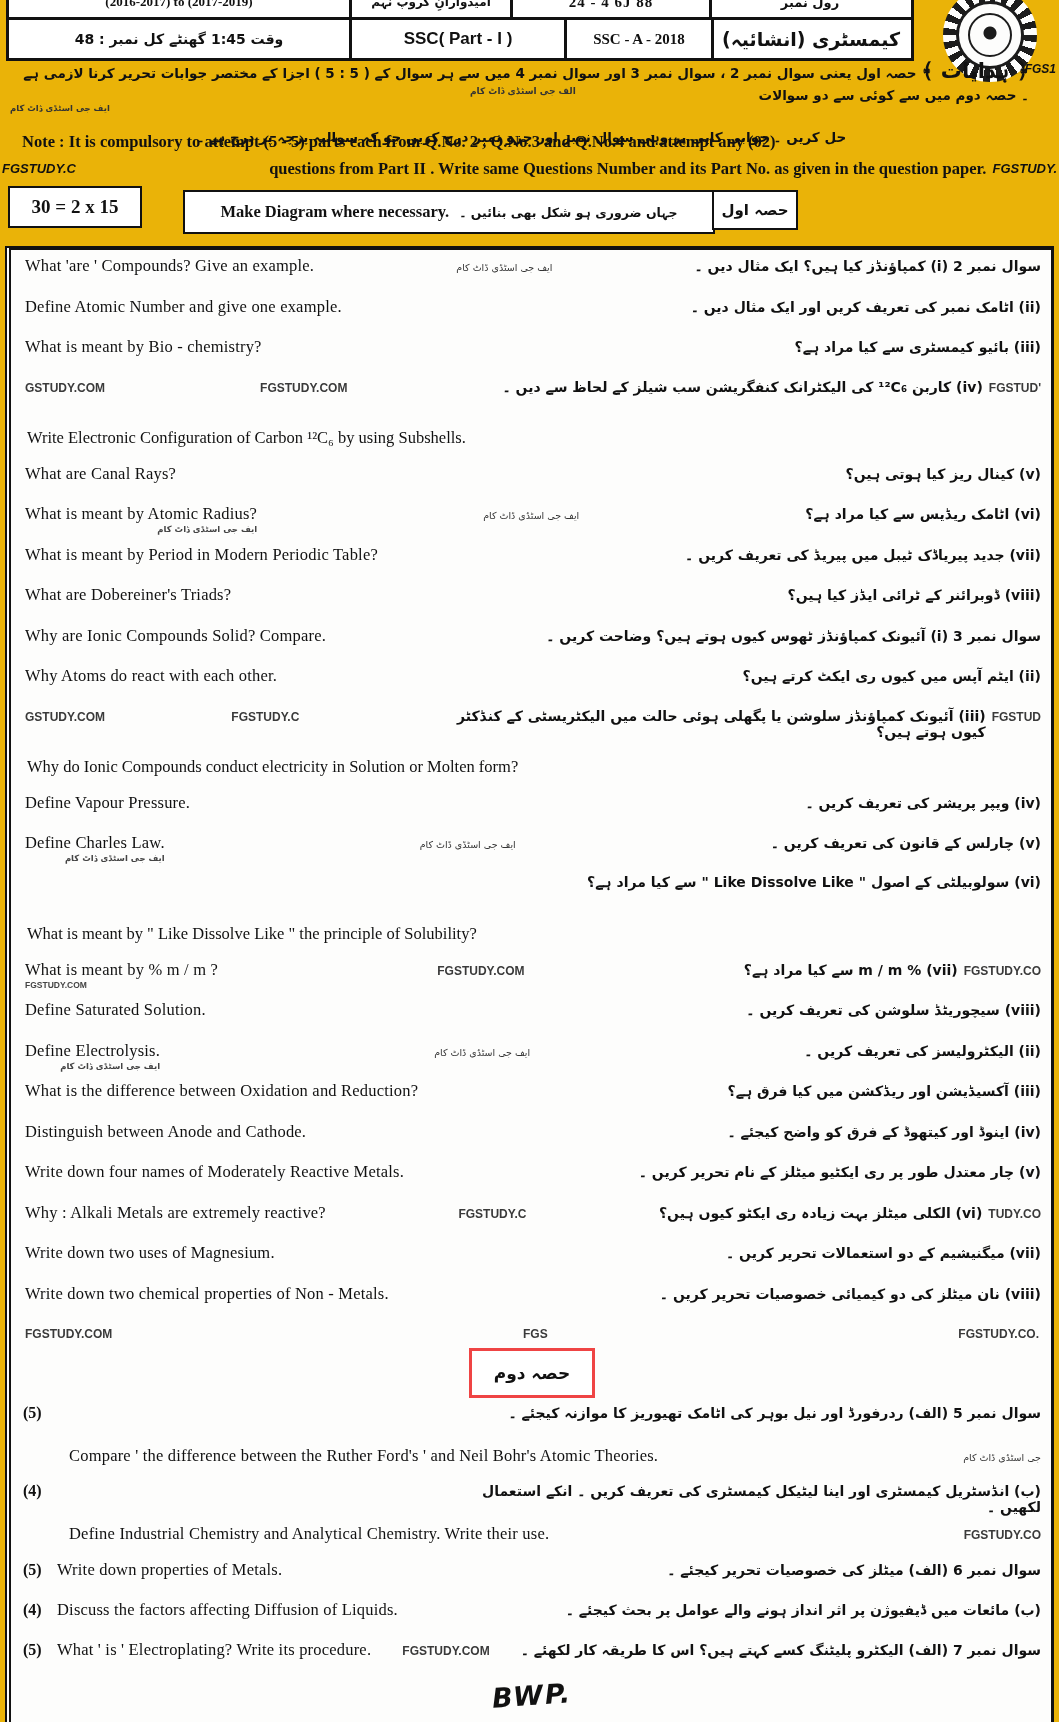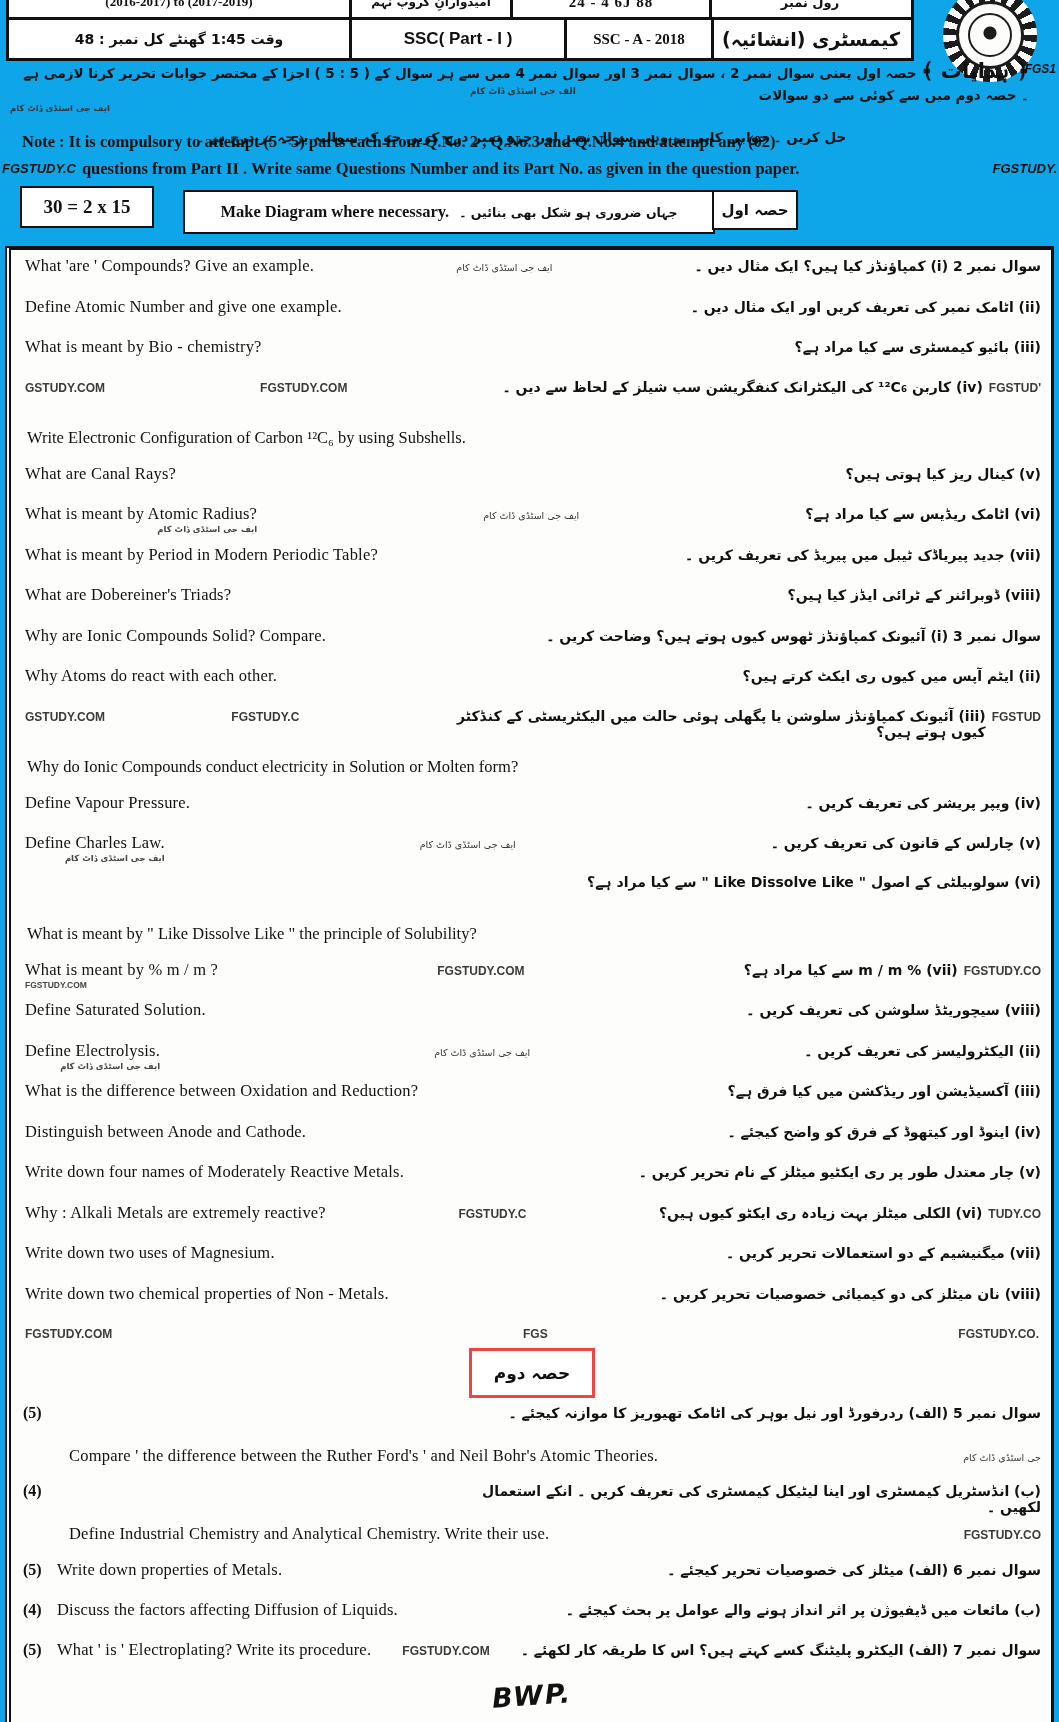--- a/index.html
+++ b/index.html
@@ -1,16 +1,16 @@
 <!DOCTYPE html>
 <html><head>
 <meta charset="utf-8">
 <style>
   html,body{margin:0;padding:0;background:#e8e8e4;}
-  .page{position:relative;width:1059px;height:1722px;background:#0ea5e9;overflow:hidden;
+  .page{position:relative;width:1059px;height:1722px;background:#eab308;overflow:hidden;
         font-family:"Liberation Serif",serif;color:#111;margin:0 auto;}
   
   .hdr{position:absolute;top:-16px;left:6px;width:902px;border:3px solid #111;background:#fff;}
   .hrow{display:flex;}
   .hrow1{border-bottom:3px solid #111;height:30px;overflow:hidden;}
   .hrow2{height:38px;}
   .hcell{display:flex;align-items:center;justify-content:center;border-right:3px solid #111;
          font-weight:bold;white-space:nowrap;overflow:hidden;}
   .hcell:last-child{border-right:none;}
   .c-session{width:340px;font-size:13px;}
@@ -36,27 +36,27 @@
   .wm-fgs1{position:absolute;right:3px;top:62px;font-family:"Liberation Sans",sans-serif;
          font-weight:bold;font-style:italic;font-size:12px;}
   .wm-urdu-left{position:absolute;left:10px;top:103px;font-family:"DejaVu Sans",sans-serif;
          font-size:8.5px;font-weight:bold;color:#333;direction:rtl;}
   .wm-urdu-mid{position:absolute;left:470px;top:86px;font-family:"DejaVu Sans",sans-serif;
          font-size:9px;font-weight:bold;color:#333;direction:rtl;}
   
   .note{position:absolute;top:128px;left:0;right:0;font-size:16.5px;font-weight:bold;line-height:27px;}
   .note-l1{padding-left:22px;}
   .note-l2{display:flex;padding:0 2px;}
-  .note-l2 .txt{flex:1;padding:0 6px;}
+  .note-l2 .txt{flex:1;padding:0 6px;text-align:right;}
   .wm-it{font-family:"Liberation Sans",sans-serif;font-style:italic;font-weight:bold;font-size:13px;
          align-self:center;white-space:nowrap;}
   
   .box{position:absolute;border:2.5px solid #111;background:#fff;display:flex;
        align-items:center;justify-content:center;font-weight:bold;}
-  .box-marks{left:20px;top:186px;width:130px;height:38px;font-size:19px;}
+  .box-marks{left:8px;top:186px;width:130px;height:38px;font-size:19px;}
   .box-diagram{left:183px;top:190px;width:528px;height:40px;font-size:16.5px;gap:10px;}
   .box-diagram .ur{font-family:"DejaVu Sans",sans-serif;font-size:12.5px;direction:rtl;}
   .box-part1{left:712px;top:190px;width:82px;height:36px;font-family:"DejaVu Sans",sans-serif;
        font-size:15px;direction:rtl;}
   
   .main{position:absolute;top:246px;left:5px;right:5px;bottom:-4px;
         border-top:4px solid #111;border-left:6px double #111;border-right:3px solid #111;
         padding:4px 8px 0 10px;background:#fdfdfc;}
   
   .qrow{display:flex;align-items:baseline;min-height:38.5px;padding:2px 2px 0 4px;}

